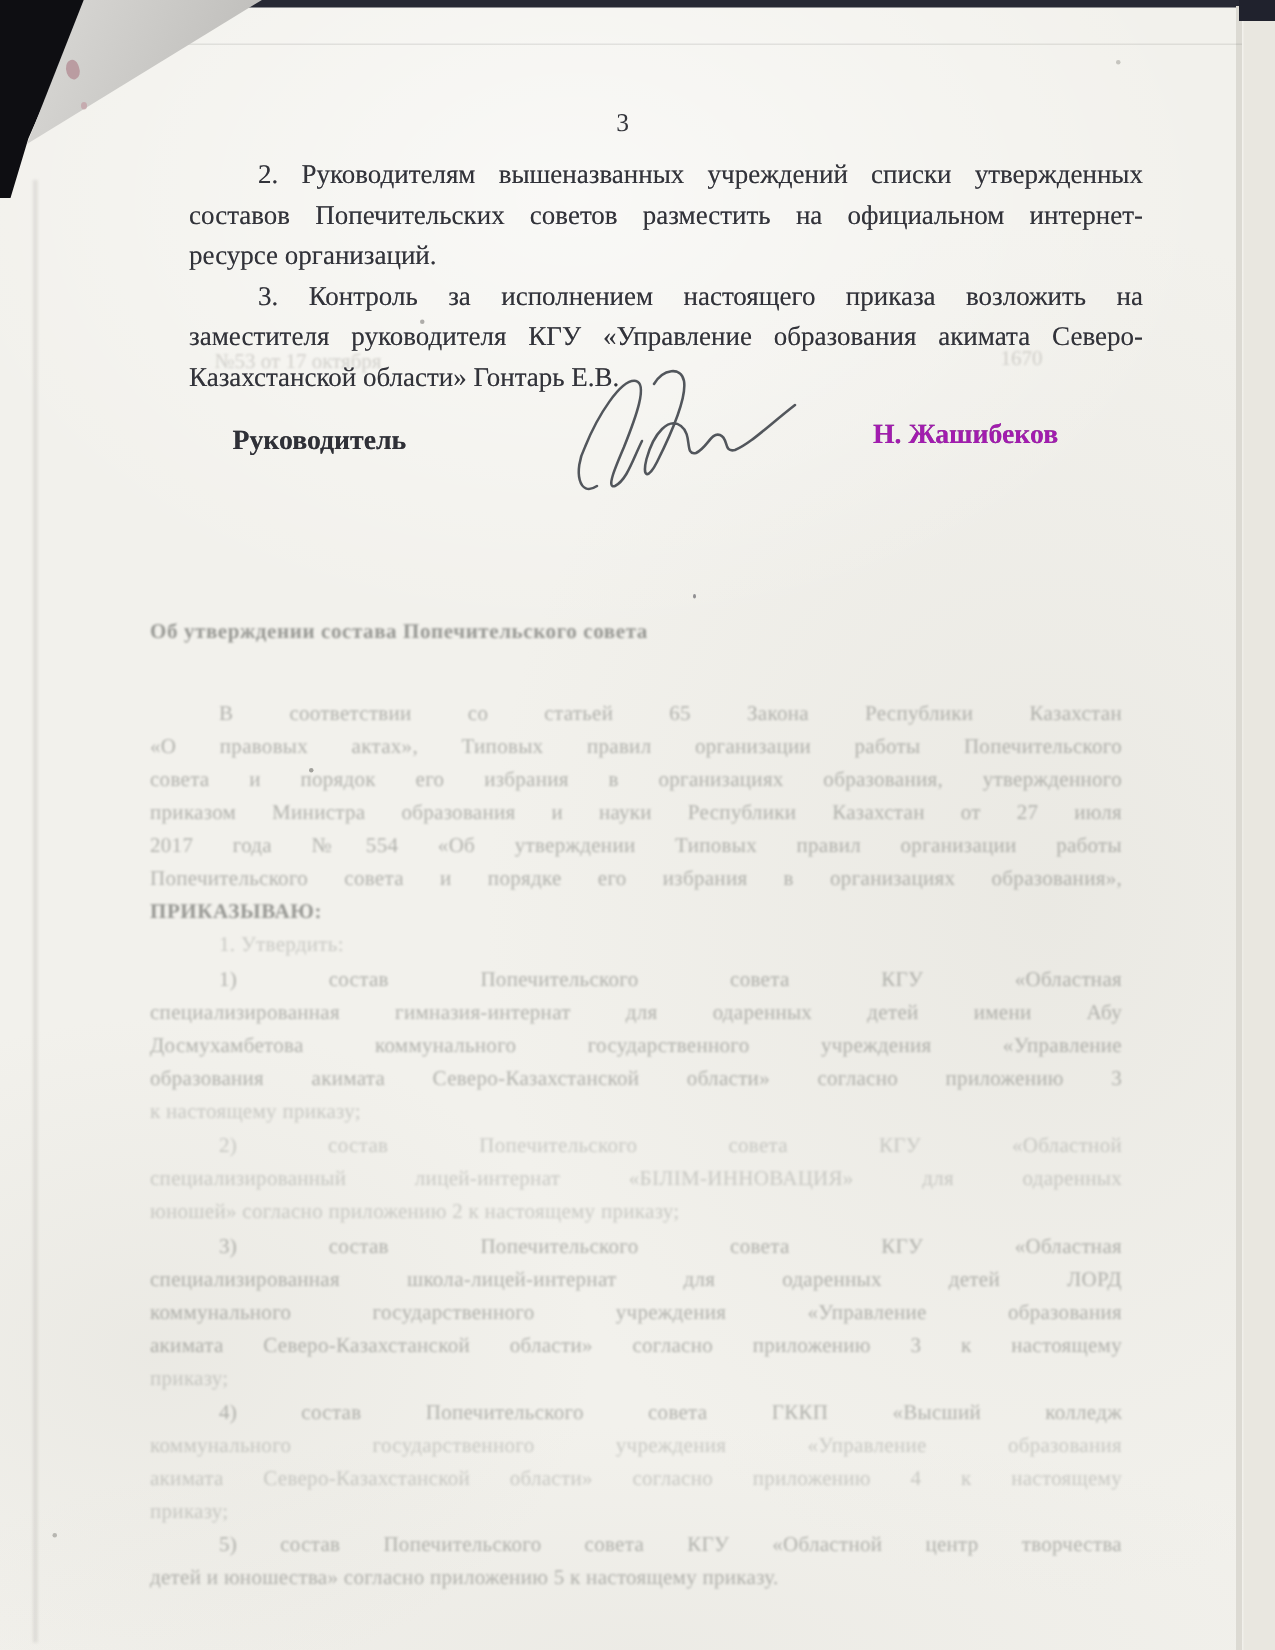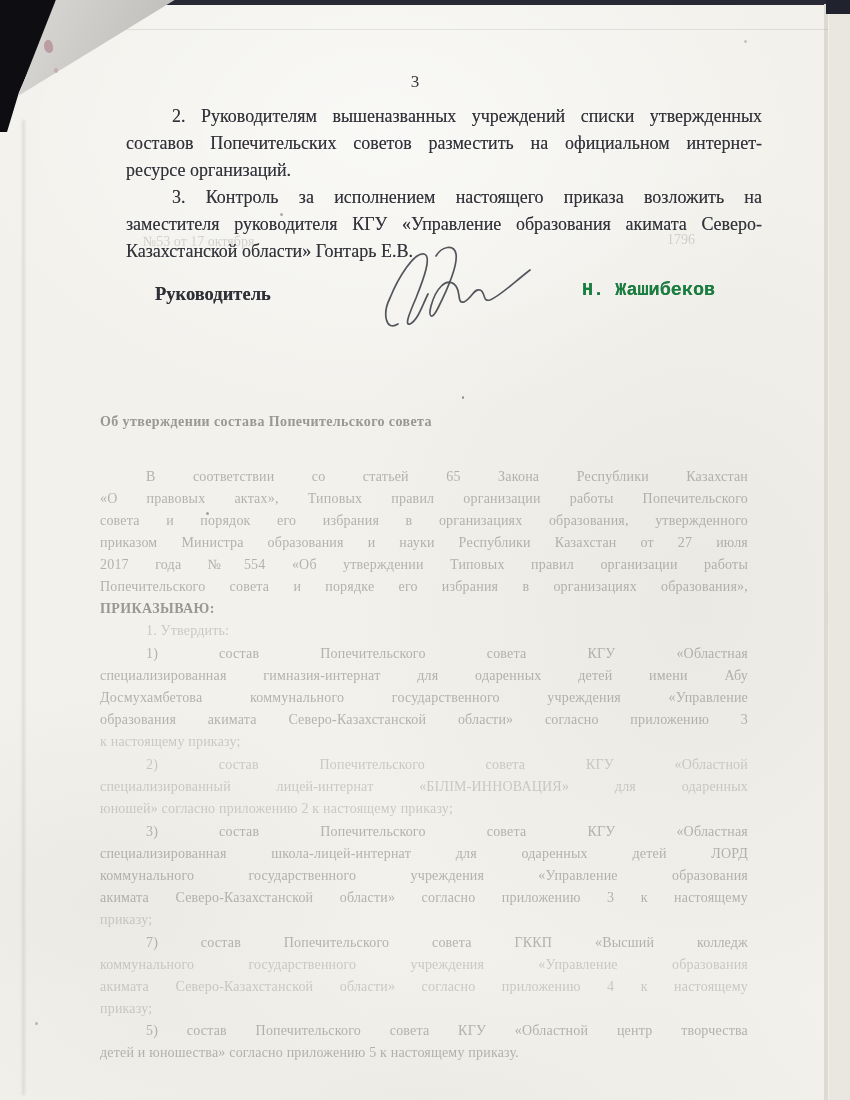--- a/index.html
+++ b/index.html
@@ -32,21 +32,21 @@
   .pageno{position:absolute;left:385px;top:72px;width:60px;text-align:center;
     font-size:17px;color:#34353b;}
   .mline{position:absolute;left:108px;width:636px;font-size:18px;color:#32333a;
     text-align:justify;text-align-last:justify;white-space:normal;
     text-shadow:0 0 0.4px rgba(45,45,52,0.55);margin-left:18px;}
   .mline.ind{padding-left:46px;width:590px;}
   .mline.endl{text-align-last:left;}
   .sig-title{position:absolute;left:155px;top:284px;font-size:18.5px;font-weight:bold;
     color:#2f3037;text-shadow:0 0 0.4px rgba(45,45,52,0.6);}
   .sig-name{position:absolute;left:582px;top:280px;font-size:18.5px;font-weight:bold;
-    color:#15803d;text-shadow:0 0 0.4px rgba(45,45,52,0.6);font-family:Liberation Mono, monospace;}
+    color:#a21caf;text-shadow:0 0 0.4px rgba(45,45,52,0.6);}
   .signature{position:absolute;left:378px;top:244px;width:160px;height:100px;}
   
   .stamp{position:absolute;font-size:14px;color:rgba(138,133,126,0.32);
     filter:blur(0.6px);white-space:nowrap;}
   
   #ghost{position:absolute;left:100px;top:0;width:648px;height:1100px;pointer-events:none;}
   .gline{position:absolute;left:0;width:648px;font-size:14px;line-height:18px;
     font-family:"Liberation Serif",serif;filter:blur(0.55px);letter-spacing:0.2px;}
   .gline.just{text-align:justify;text-align-last:justify;}
   .gline.ind{padding-left:46px;width:602px;}
@@ -85,29 +85,29 @@
       <div class="gline g2 just" style="top: 711px;">образования акимата Северо-Казахстанской области» согласно приложению 3</div>
       <div class="gline g3" style="top: 733px;">к настоящему приказу;</div>
       <div class="gline g3 ind just" style="top: 756px;">2) состав Попечительского совета КГУ «Областной</div>
       <div class="gline g3 just" style="top: 778px;">специализированный лицей-интернат «БІЛІМ-ИННОВАЦИЯ» для одаренных</div>
       <div class="gline g3" style="top: 800px;">юношей» согласно приложению 2 к настоящему приказу;</div>
       <div class="gline g2 ind just" style="top: 823px;">3) состав Попечительского совета КГУ «Областная</div>
       <div class="gline g2 just" style="top: 845px;">специализированная школа-лицей-интернат для одаренных детей ЛОРД</div>
       <div class="gline g2 just" style="top: 867px;">коммунального государственного учреждения «Управление образования</div>
       <div class="gline g2 just" style="top: 889px;">акимата Северо-Казахстанской области» согласно приложению 3 к настоящему</div>
       <div class="gline g3" style="top: 911px;">приказу;</div>
-      <div class="gline g2 ind just" style="top: 934px;">7) состав Попечительского совета ГККП «Высший колледж</div>
+      <div class="gline g2 ind just" style="top: 934px;">4) состав Попечительского совета ГККП «Высший колледж</div>
       <div class="gline g3 just" style="top: 956px;">коммунального государственного учреждения «Управление образования</div>
       <div class="gline g3 just" style="top: 978px;">акимата Северо-Казахстанской области» согласно приложению 4 к настоящему</div>
       <div class="gline g3" style="top: 1000px;">приказу;</div>
       <div class="gline g2 ind just" style="top: 1022px;">5) состав Попечительского совета КГУ «Областной центр творчества</div>
       <div class="gline g2" style="top: 1044px;">детей и юношества» согласно приложению 5 к настоящему приказу.</div>
     </div>
   <div class="stamp" style="left:143px;top:234px;">№53 от 17 октября</div>
-  <div class="stamp" style="left:667px;top:232px;">1796</div>
+  <div class="stamp" style="left:667px;top:232px;">1670</div>
 
   <div class="pageno">3</div>
 
   <div class="mline ind" style="top:106px;">2. Руководителям вышеназванных учреждений списки утвержденных</div>
   <div class="mline" style="top:133px;">составов Попечительских советов разместить на официальном интернет-</div>
   <div class="mline endl" style="top:160px;">ресурсе организаций.</div>
   <div class="mline ind" style="top:187px;">3. Контроль за исполнением настоящего приказа возложить на</div>
   <div class="mline endl" style="top:241px;">Казахстанской области» Гонтарь Е.В.</div>
   <div class="mline" style="top:214px;">заместителя руководителя КГУ «Управление образования акимата Северо-</div>
 

